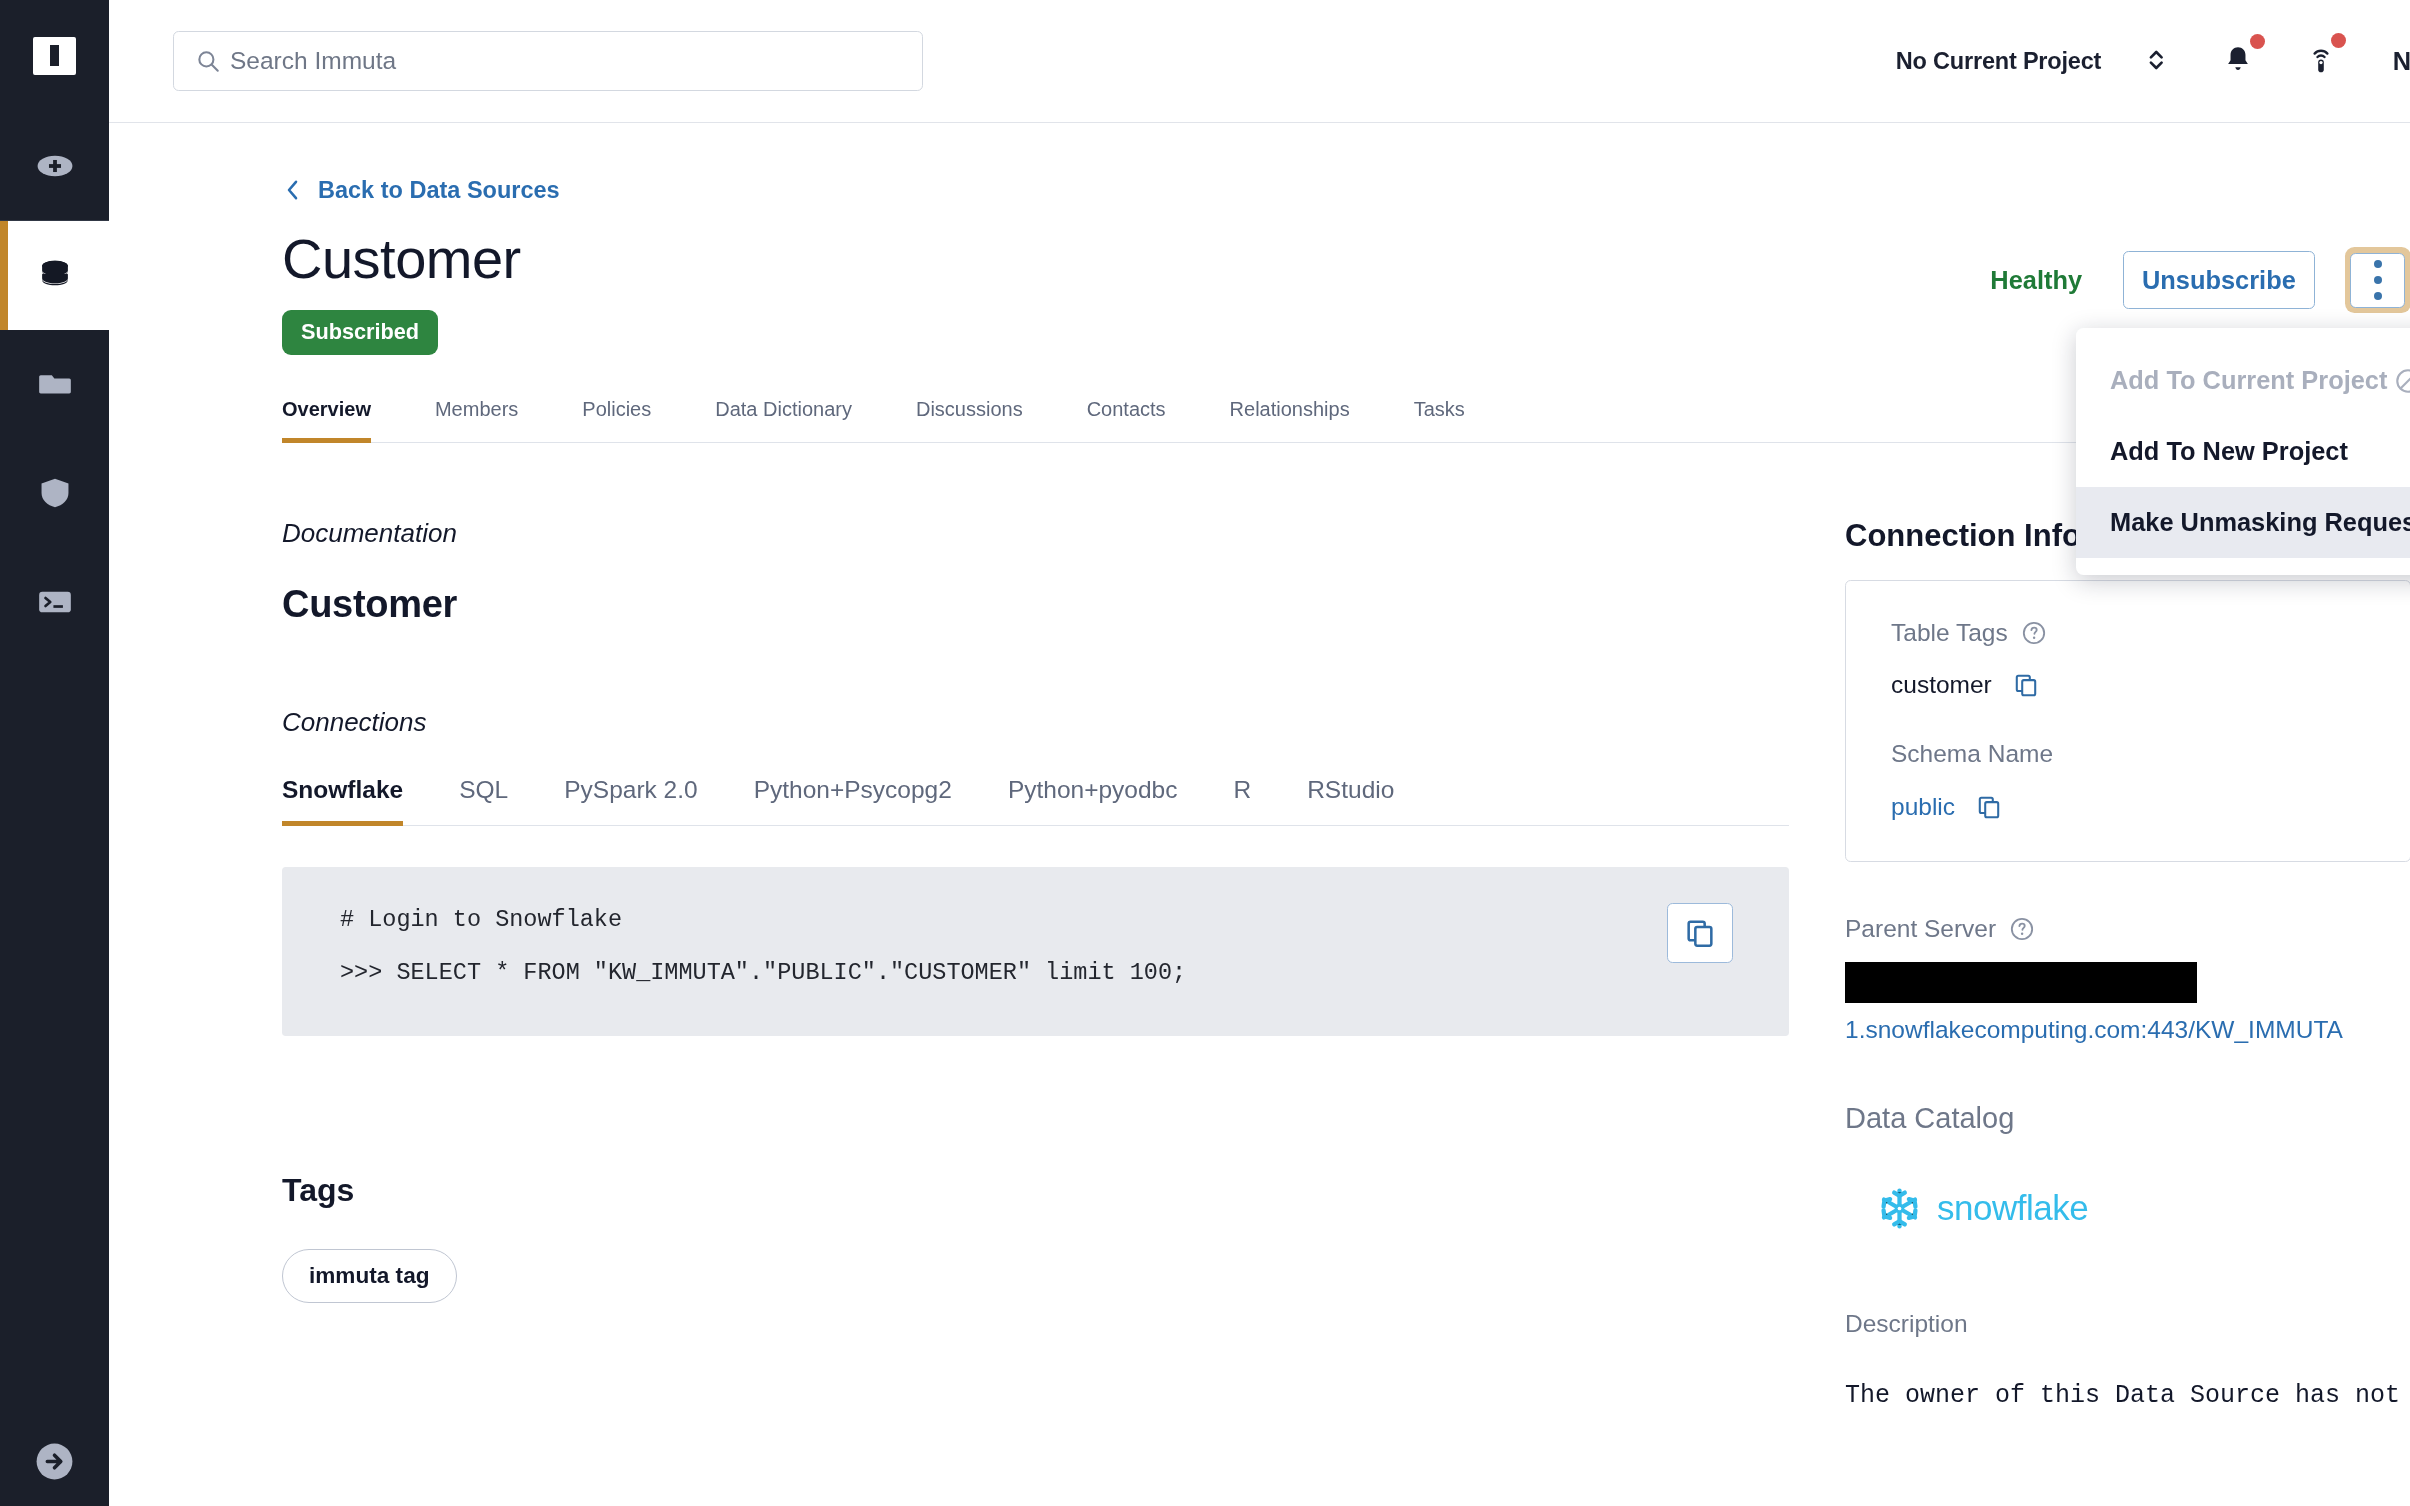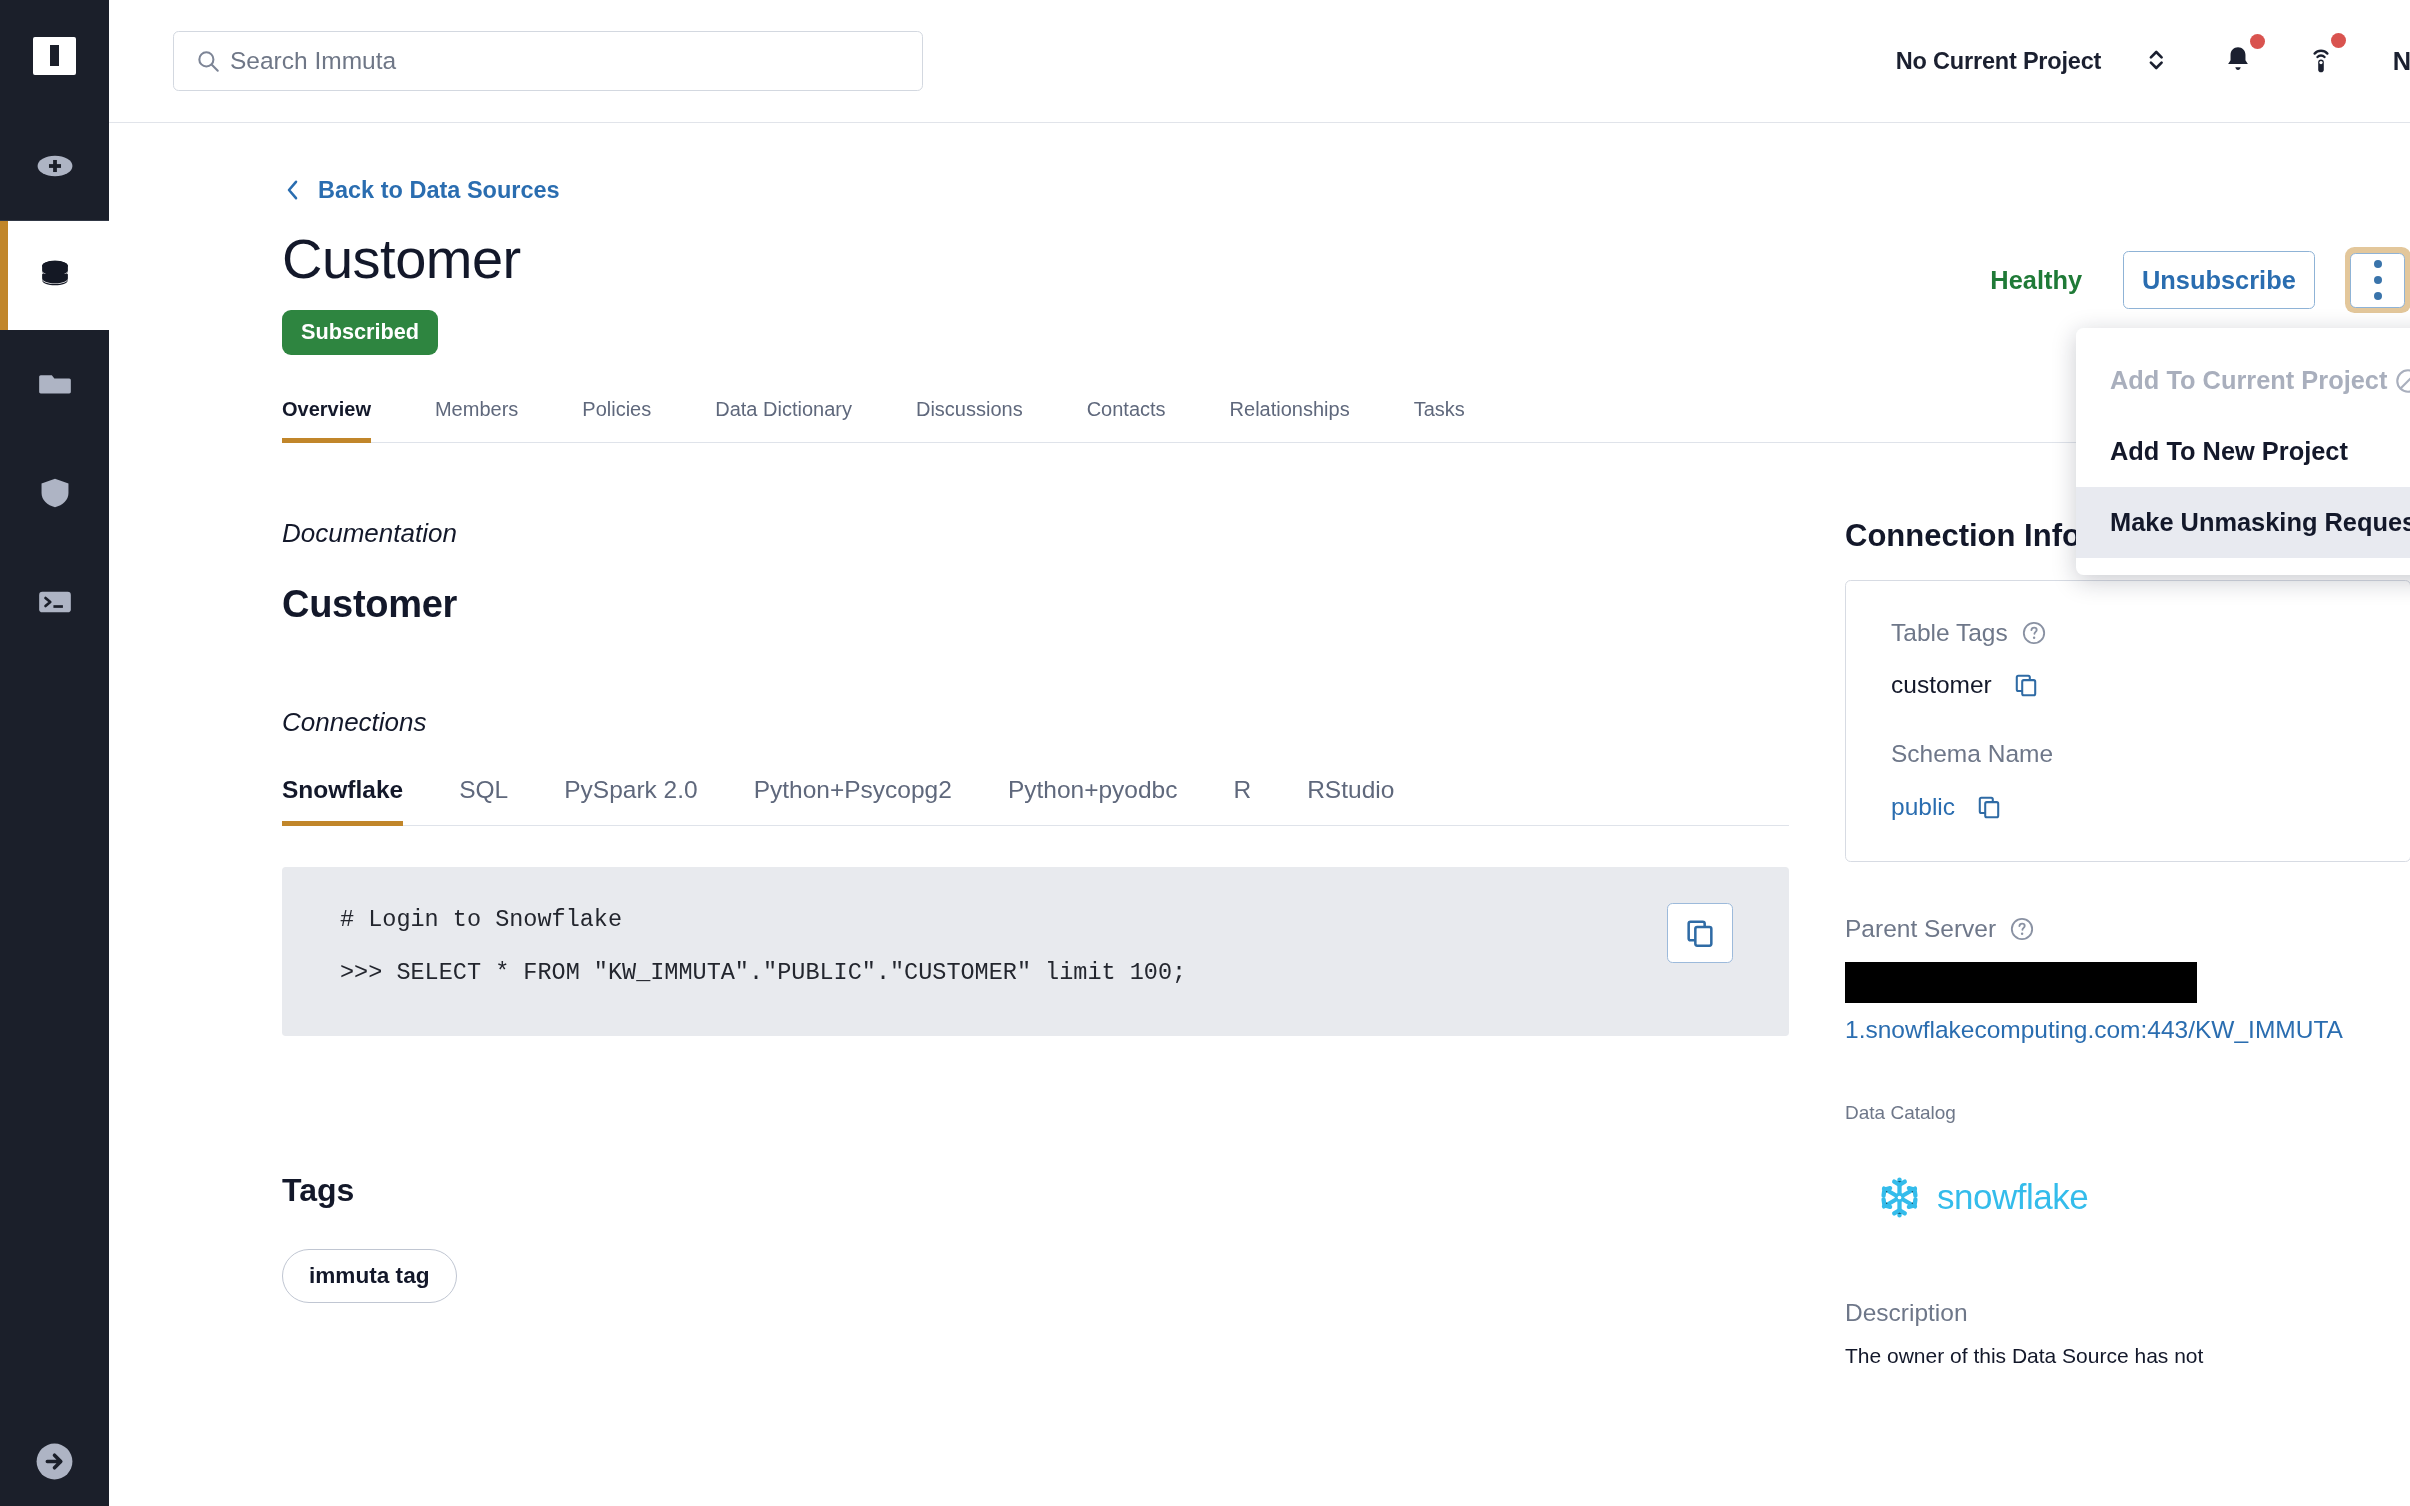--- a/index.html
+++ b/index.html
@@ -162,25 +162,25 @@
   }
   .field-value { font-size: 24.5px; color: #13182a; margin-top: 24.5px; display:flex; align-items:center; gap: 21px; }
   .field-value.link a, .link-blue { color: #2a6db0; text-decoration: none; cursor: pointer; }
   .field-block + .field-block { margin-top: 41px; }
   .help-circle { flex: 0 0 auto; color: #8a92a3; cursor: pointer; }
   .copy-inline { cursor: pointer; display:flex; }
 
   .outer-field { margin-top: 53px; }
   .redact-bar { width: 352px; height: 41px; background: #000; margin-top: 19px; }
   .server-link { font-size: 24.5px; margin-top: 13px; display:block; }
-  .catalog-label { font-size: 19px; color: #6e7789; margin-top: 58px; }
+  .catalog-label { font-size: 29px; color: #6e7789; margin-top: 58px; }
   .snowflake-logo { display:flex; align-items:center; gap: 13px; margin-top: 49px; padding-left: 30px; }
   .snowflake-word { font-size: 35px; color: #34bceb; letter-spacing: -0.5px; font-weight: 400; }
   .desc-label { font-size: 24.5px; color: #6e7789; margin-top: 77px; }
-  .desc-text { font-size: 21px; color: #13182a; margin-top: 15px; line-height: 1.35; }
+  .desc-text { font-size: 25px; color: #13182a; margin-top: 41px; line-height: 1.35; font-family: Liberation Mono, monospace; }
 
   
   .dropdown {
     position: absolute; top: 328px; left: 1967px; width: 380px;
     background: #fff; border-radius: 7.5px; box-shadow: 0 5.6px 24.5px rgba(20,25,45,0.22);
     padding: 17px 0; z-index: 60;
   }
   .menu-item {
     font-size: 25.4px; font-weight: bold; color: #13182a; padding: 21px 34px;
     display: flex; align-items: center; cursor: pointer; white-space: nowrap;

